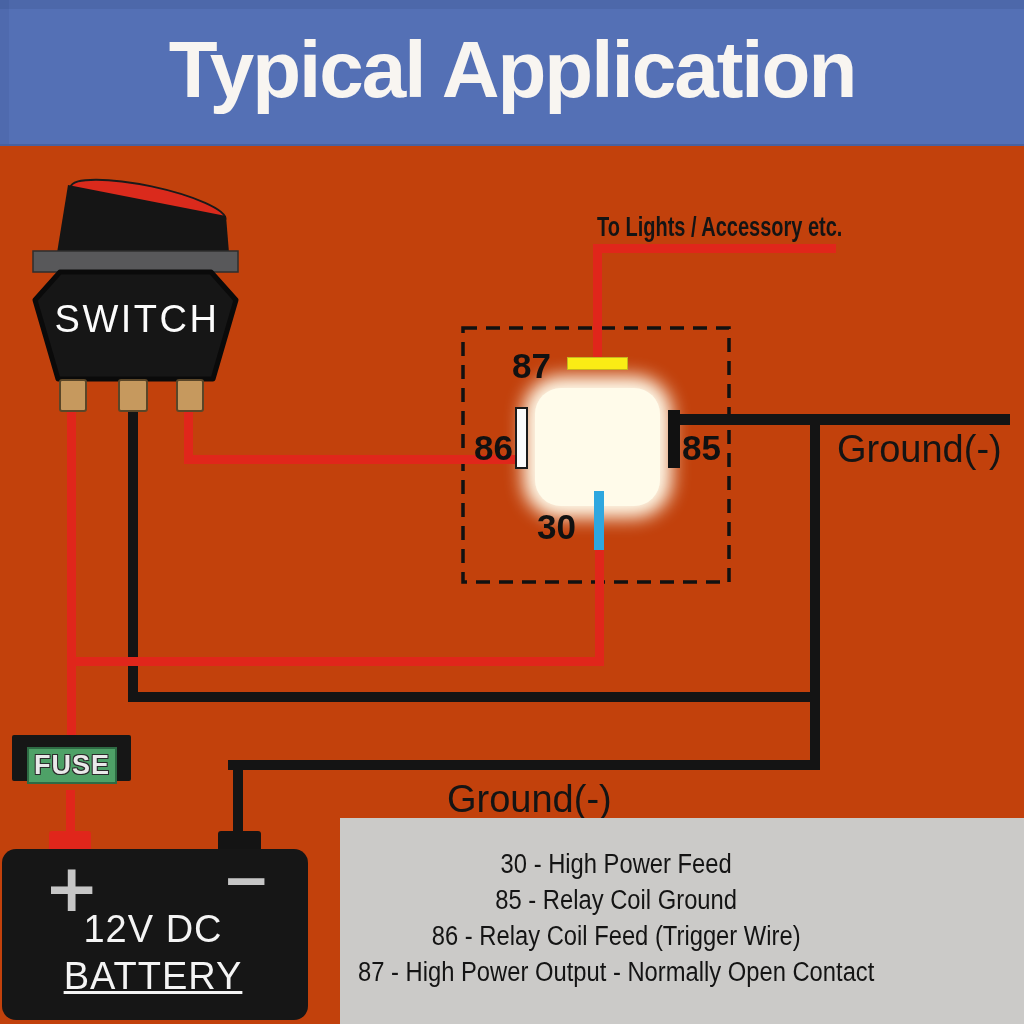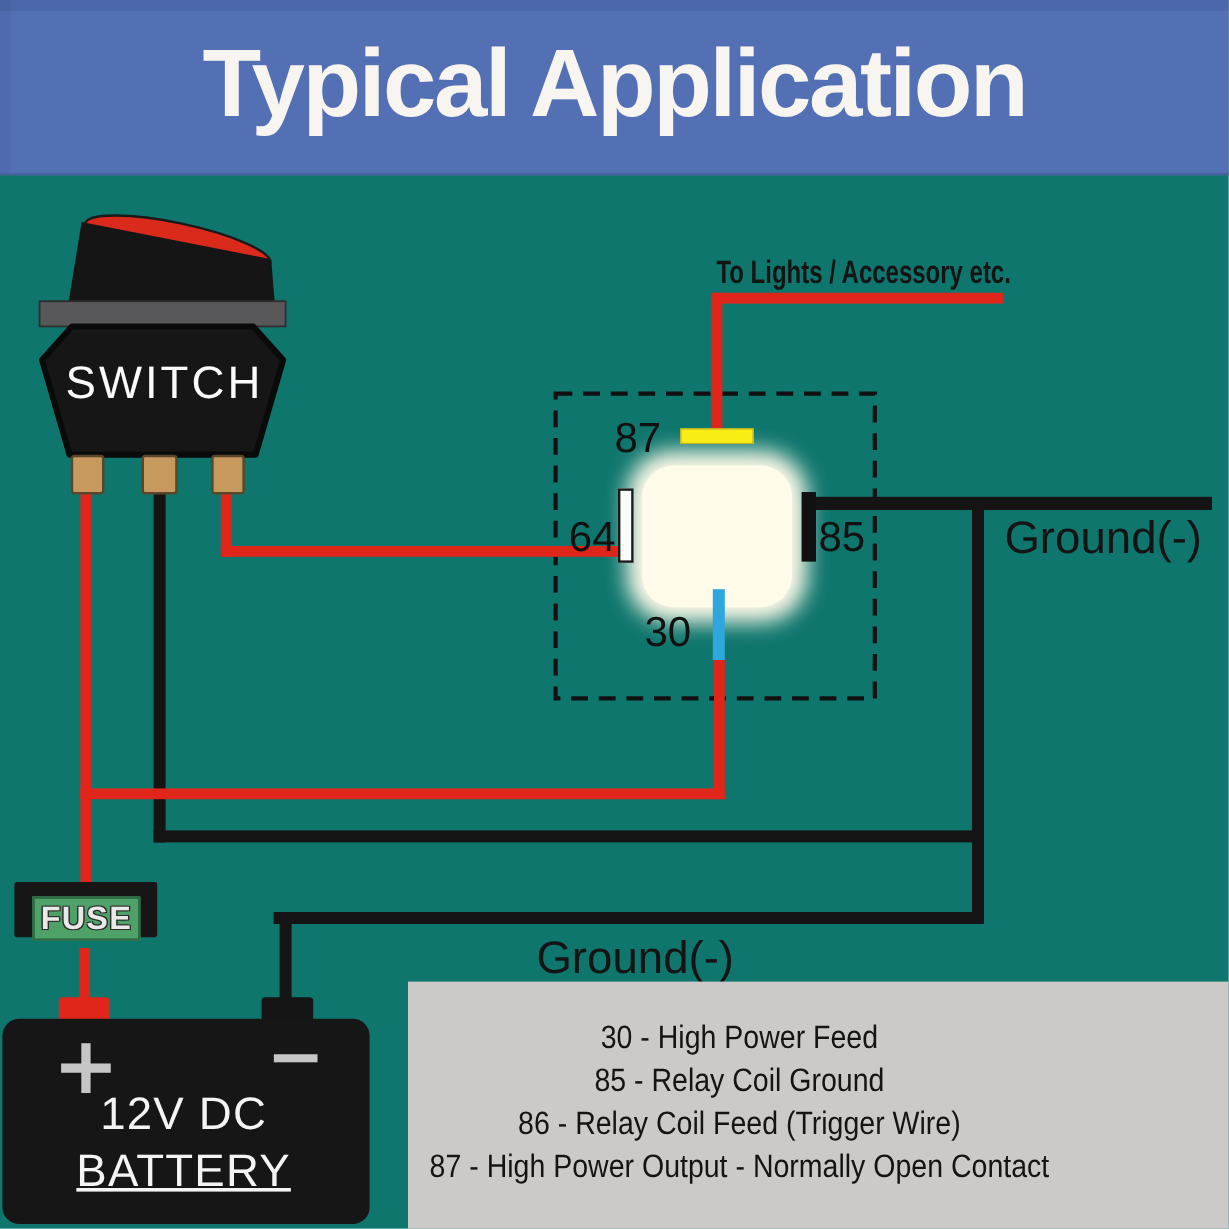--- a/index.html
+++ b/index.html
@@ -1,17 +1,17 @@
 <!DOCTYPE html>
 <html><head>
 <meta charset="utf-8">
 <style>
   html,body{margin:0;padding:0;background:#ffffff;}
   .stage{
-    position:relative;width:1024px;height:1024px;background:#0f766e;overflow:hidden;
+    position:relative;width:1024px;height:1024px;background:#c2410c;overflow:hidden;
     font-family:"Liberation Sans",sans-serif;
   }
   
   .header{
     position:absolute;left:0;top:0;width:1024px;height:146px;background:#5470B5;
     display:flex;align-items:center;justify-content:center;
     box-shadow:inset 0 9px 0 rgba(20,35,80,0.10), inset 9px 0 0 rgba(20,35,80,0.07);
     border-bottom:2px solid #49619F;box-sizing:border-box;
   }
   .header-title{
@@ -23,21 +23,21 @@
   .wred{background:#E0261B;}
   .wblk{background:#141414;}
   
   .relay-box{position:absolute;left:460px;top:325px;width:272px;height:260px;}
   .relay-glow{position:absolute;left:535px;top:388px;width:125px;height:118px;background:#FFFBEA;border-radius:26px;box-shadow:0 0 18px 12px #FFFBEA;}
   .tbar{position:absolute;box-sizing:border-box;}
   .tbar-87{left:567px;top:357px;width:61px;height:13px;background:#FAEC15;border:1px solid #C6B61E;}
   .tbar-86{left:515px;top:407px;width:13px;height:62px;background:#FBFBFB;border:2px solid #1a1a1a;}
   .tbar-85{left:668px;top:410px;width:12px;height:58px;background:#111;}
   .tbar-30{left:594px;top:491px;width:10px;height:59px;background:#2EA7DF;}
-  .pinlbl{position:absolute;color:#111;font-size:35px;font-weight:400;font-family:"Liberation Sans",sans-serif;white-space:nowrap;}
+  .pinlbl{position:absolute;color:#111;font-size:35px;font-weight:700;font-family:"Liberation Sans",sans-serif;white-space:nowrap;}
   
   .device{
     position:absolute;left:827px;top:151px;width:188px;height:188px;border-radius:50%;
     background:#F2E935;border:4px solid #141414;box-sizing:border-box;
   }
   .device-inner{
     position:absolute;inset:5px;border:3px solid #141414;border-radius:50%;
     display:flex;align-items:center;justify-content:center;
   }
   .device-label{font-size:36px;font-weight:bold;color:#141414;letter-spacing:0px;}
@@ -107,21 +107,21 @@
   <div class="wire wred" style="left:184px;top:411px;width:9px;height:53px;"></div>
   <div class="wire wred" style="left:184px;top:455px;width:334px;height:9px;"></div>
   <div class="wire wred" style="left:593px;top:244px;width:9px;height:121px;"></div>
   <div class="wire wred" style="left:593px;top:244px;width:243px;height:9px;"></div>
 
   <div class="tbar tbar-87"></div>
   <div class="tbar tbar-86"></div>
   <div class="tbar tbar-85"></div>
   <div class="tbar tbar-30"></div>
   <div class="pinlbl" style="left:512px;top:346px;">87</div>
-  <div class="pinlbl" style="left:474px;top:428px;">64</div>
+  <div class="pinlbl" style="left:474px;top:428px;">86</div>
   <div class="pinlbl" style="left:682px;top:428px;">85</div>
   <div class="pinlbl" style="left:537px;top:507px;">30</div>
 
   <div class="switch-wrap">
     <svg viewBox="25 168 225 250" width="225" height="250">
       <ellipse cx="148" cy="203" rx="79" ry="17" transform="rotate(12 148 203)" fill="#DA2A1C" stroke="#1a1a1a" stroke-width="2"></ellipse>
       <polygon points="68,185 226,216 229,253 57,253" fill="#151515"></polygon>
       <rect x="33" y="251" width="205" height="21" fill="#58585A" stroke="#2E2E2E" stroke-width="1.5"></rect>
       <polygon points="60,272 211,272 236,300 213,379 58,379 35,300" fill="#161616" stroke="#0a0a0a" stroke-width="5" stroke-linejoin="round"></polygon>
       <rect x="60" y="380" width="26" height="31" rx="2" fill="#C6995E" stroke="#5A4628" stroke-width="2"></rect>

